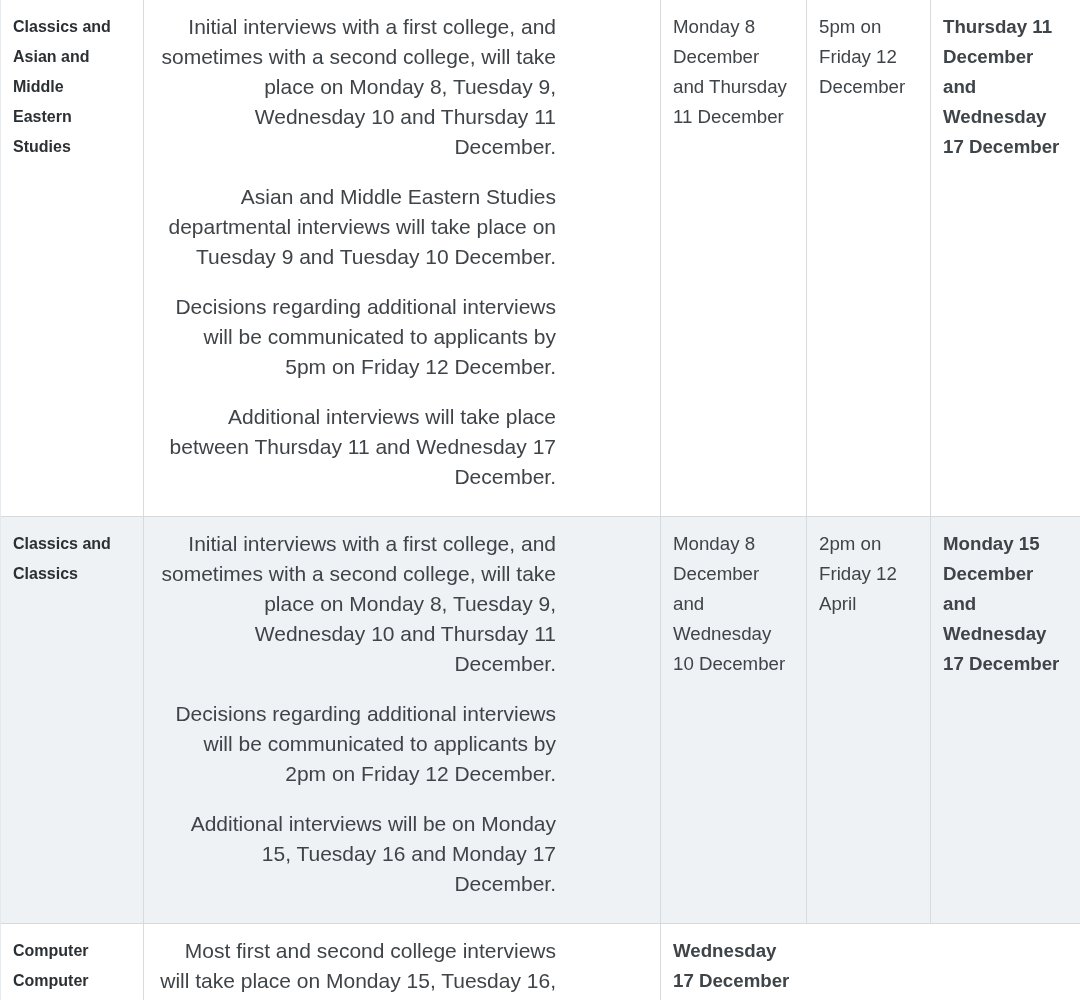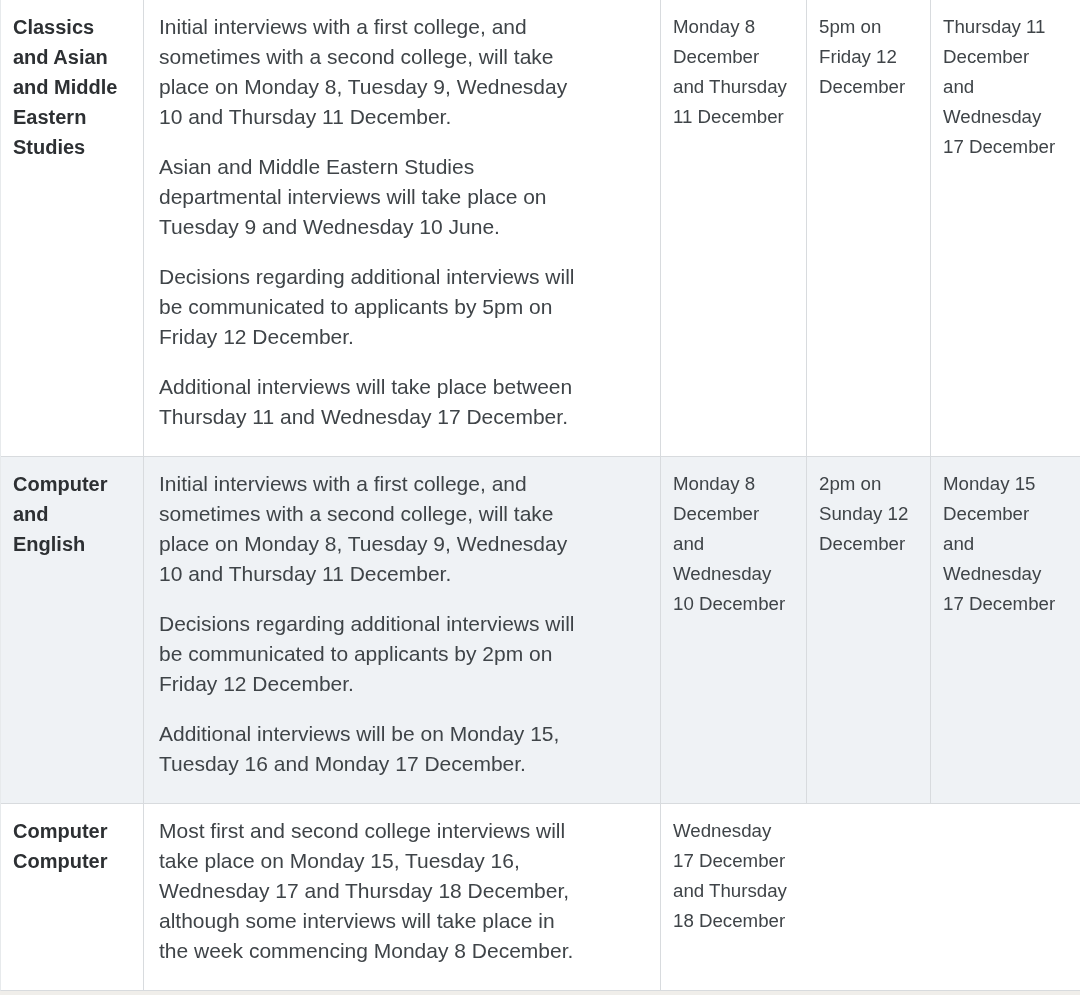--- a/index.html
+++ b/index.html
@@ -34,65 +34,66 @@
     border-right: 1px solid var(--border);
     padding: 12px 8px 24px 12px;
     font-size: 18.7px;
     line-height: 30px;
     color: var(--text);
   }
   .cell:last-child { border-right: 0; }
   .cell.course {
     font-weight: 700;
     color: var(--heading);
-    font-size: 20px;
+    font-size: 16px;
     padding-right: 19px;
   }
   .cell.description {
     font-size: 21px;
-    padding: 12px 82px 24px 15px;
+    padding: 12px 104px 24px 15px;
+    text-align: right;
   }
   .cell.dates      { padding-right: 12px; }
   .cell.deadline   { }
-  .cell.additional { padding-right: 17px; }
+  .cell.additional { padding-right: 17px; font-weight: bold; }
   .cell p { margin: 0 0 20px 0; }
   .cell p:last-child { margin-bottom: 0; }
   .page-bottom {
     width: 1080px;
     height: 4px;
     background: var(--page-below);
   }
 </style>
 </head>
 <body>
 
 <div class="table">
 
   <div class="row">
     <div class="cell course">Classics and Asian and Middle Eastern Studies</div>
     <div class="cell description">
         <p>Initial interviews with a first college, and sometimes with a second college, will take place on Monday 8, Tuesday 9, Wednesday 10 and Thursday 11 December.</p>
-        <p>Asian and Middle Eastern Studies departmental interviews will take place on Tuesday 9 and Wednesday 10 June.</p>
+        <p>Asian and Middle Eastern Studies departmental interviews will take place on Tuesday 9 and Tuesday 10 December.</p>
         <p>Decisions regarding additional interviews will be communicated to applicants by 5pm on Friday 12 December.</p>
         <p>Additional interviews will take place between Thursday 11 and Wednesday 17 December.</p>
       </div>
     <div class="cell dates">Monday 8 December and Thursday 11 December</div>
     <div class="cell deadline">5pm on Friday 12 December</div>
     <div class="cell additional">Thursday 11 December and Wednesday 17 December</div>
   </div>
 
   <div class="row alt">
-    <div class="cell course">Computer and English</div>
+    <div class="cell course">Classics and Classics</div>
     <div class="cell description">
         <p>Initial interviews with a first college, and sometimes with a second college, will take place on Monday 8, Tuesday 9, Wednesday 10 and Thursday 11 December.</p>
         <p>Decisions regarding additional interviews will be communicated to applicants by 2pm on Friday 12 December.</p>
         <p>Additional interviews will be on Monday 15, Tuesday 16 and Monday 17 December.</p>
       </div>
     <div class="cell dates">Monday 8 December and Wednesday 10 December</div>
-    <div class="cell deadline">2pm on Sunday 12 December</div>
+    <div class="cell deadline">2pm on Friday 12 April</div>
     <div class="cell additional">Monday 15 December and Wednesday 17 December</div>
   </div>
 
   <div class="row">
     <div class="cell course">Computer Computer</div>
     <div class="cell description">
         <p>Most first and second college interviews will take place on Monday 15, Tuesday 16, Wednesday 17 and Thursday 18 December, although some interviews will take place in the week commencing Monday 8 December.</p>
       </div>
     <div class="cell additional">Wednesday 17 December and Thursday 18 December</div>
   </div>

